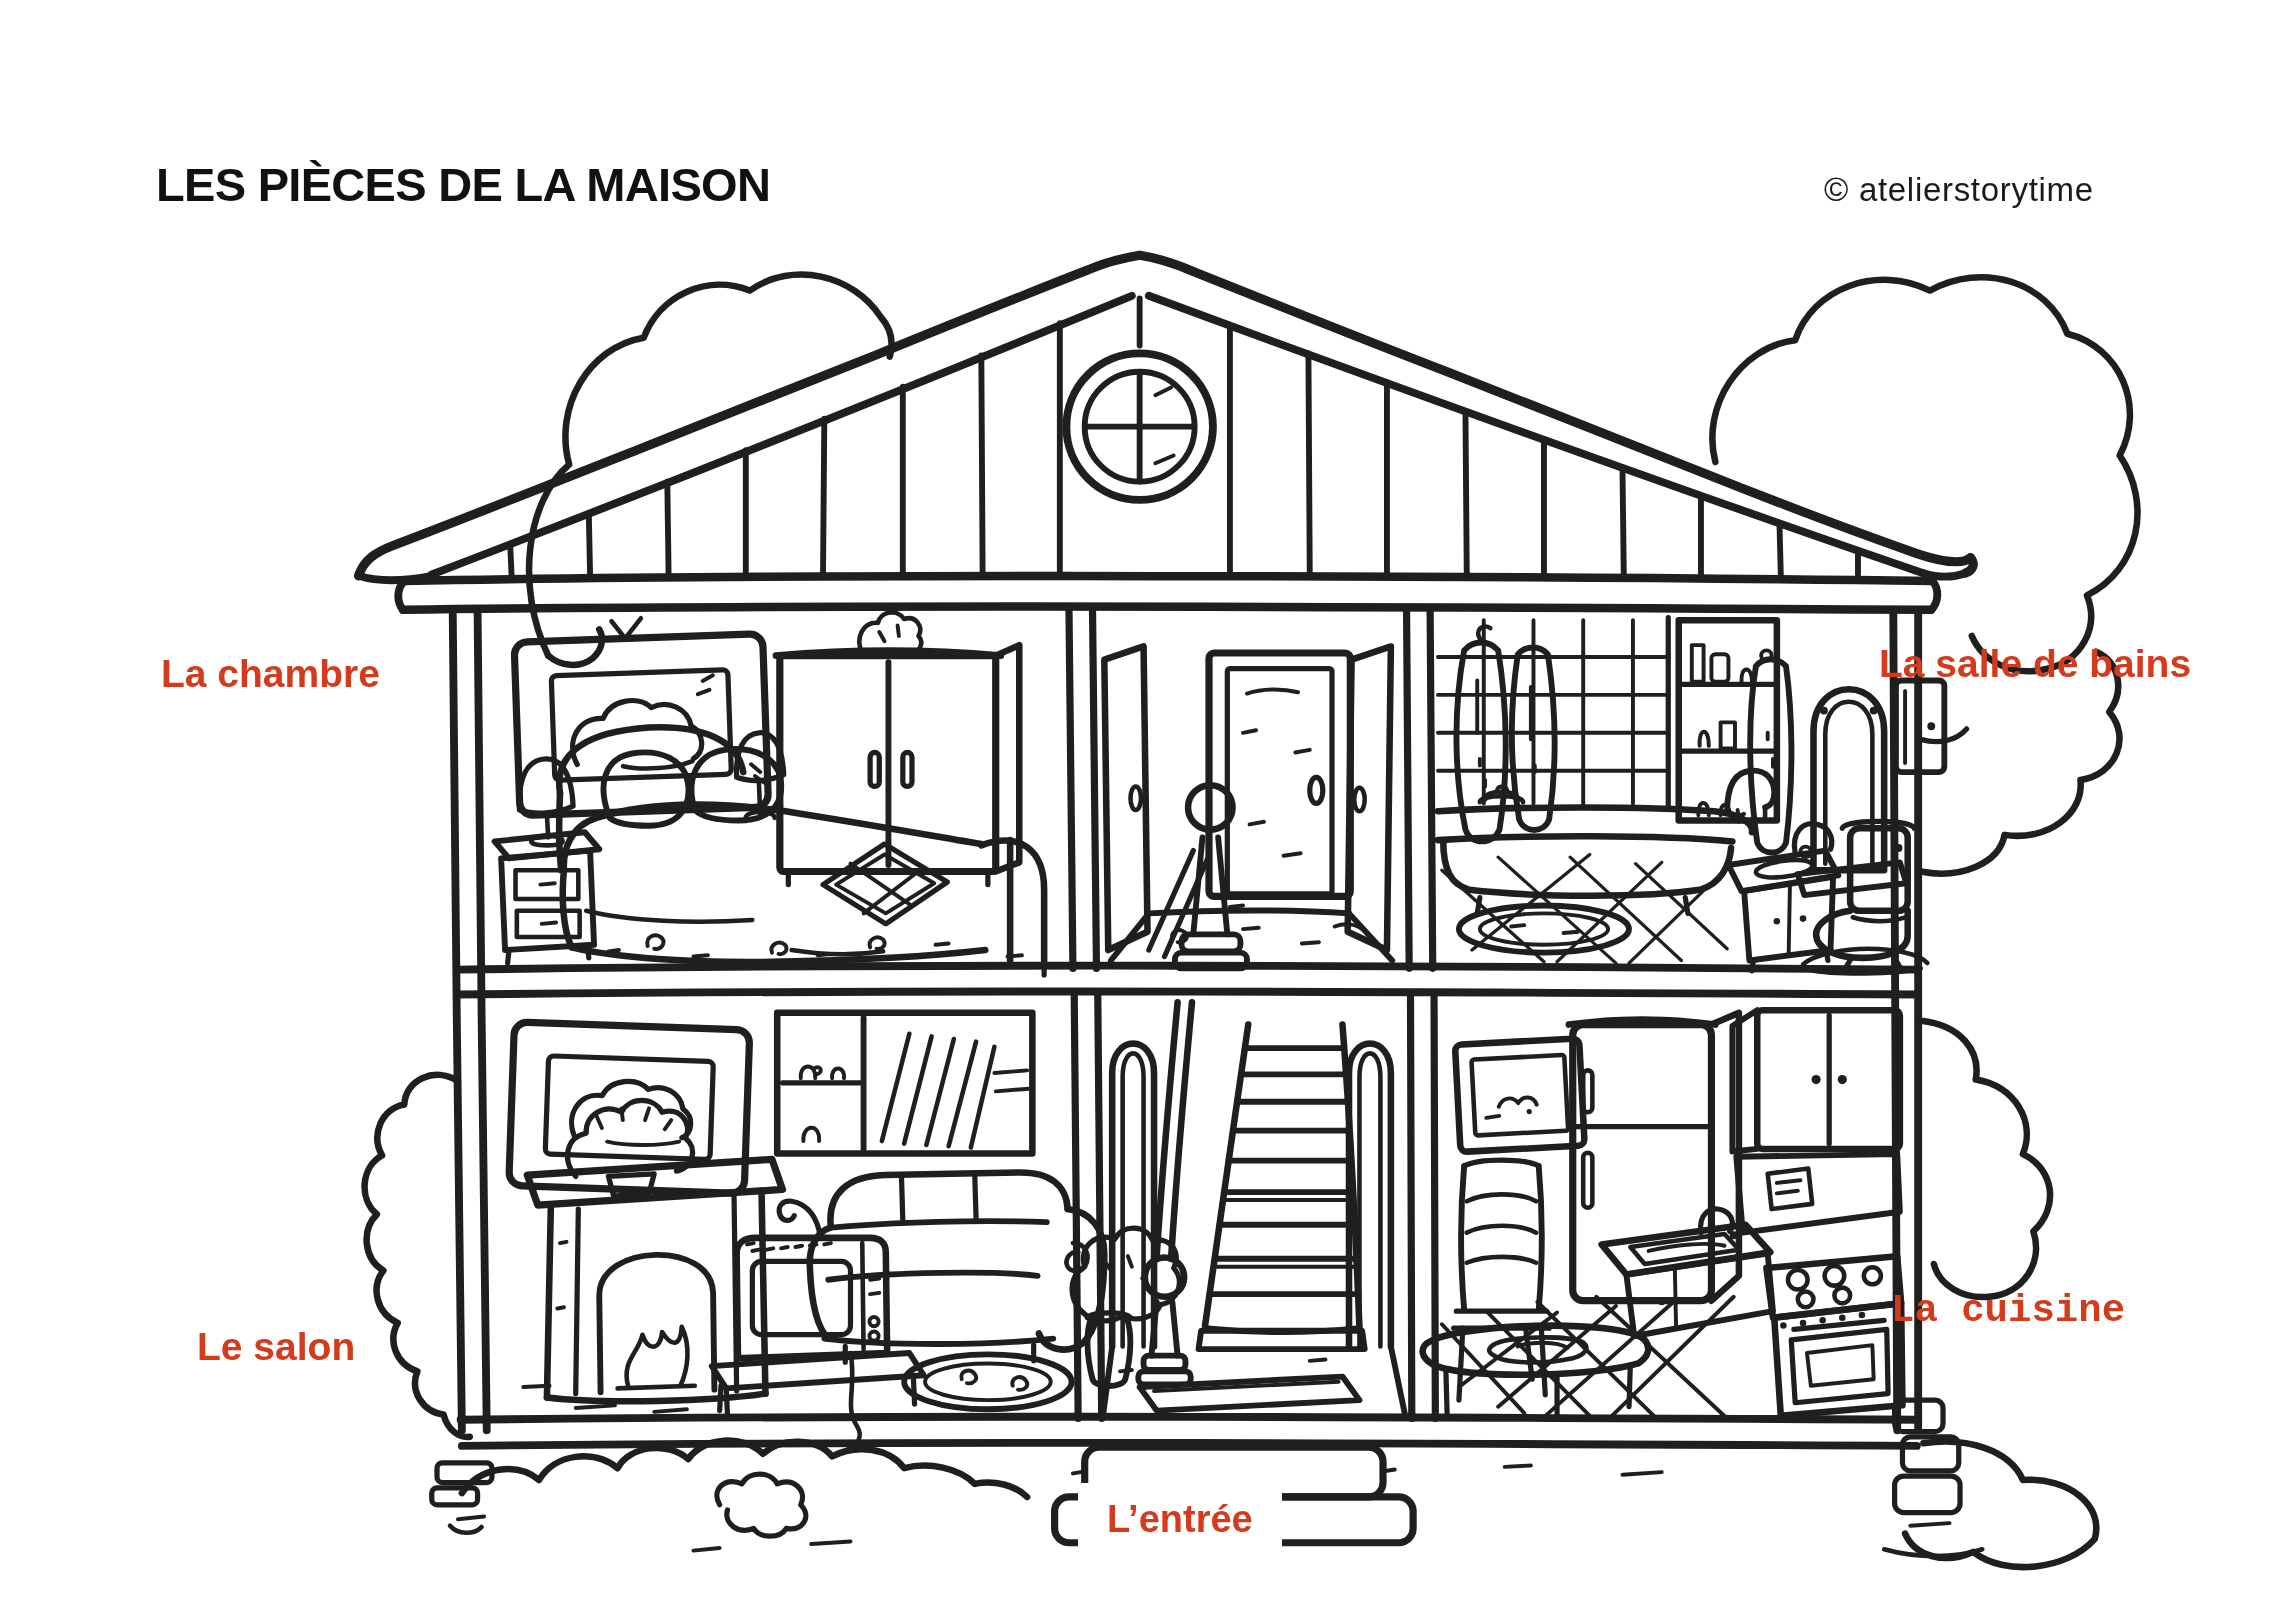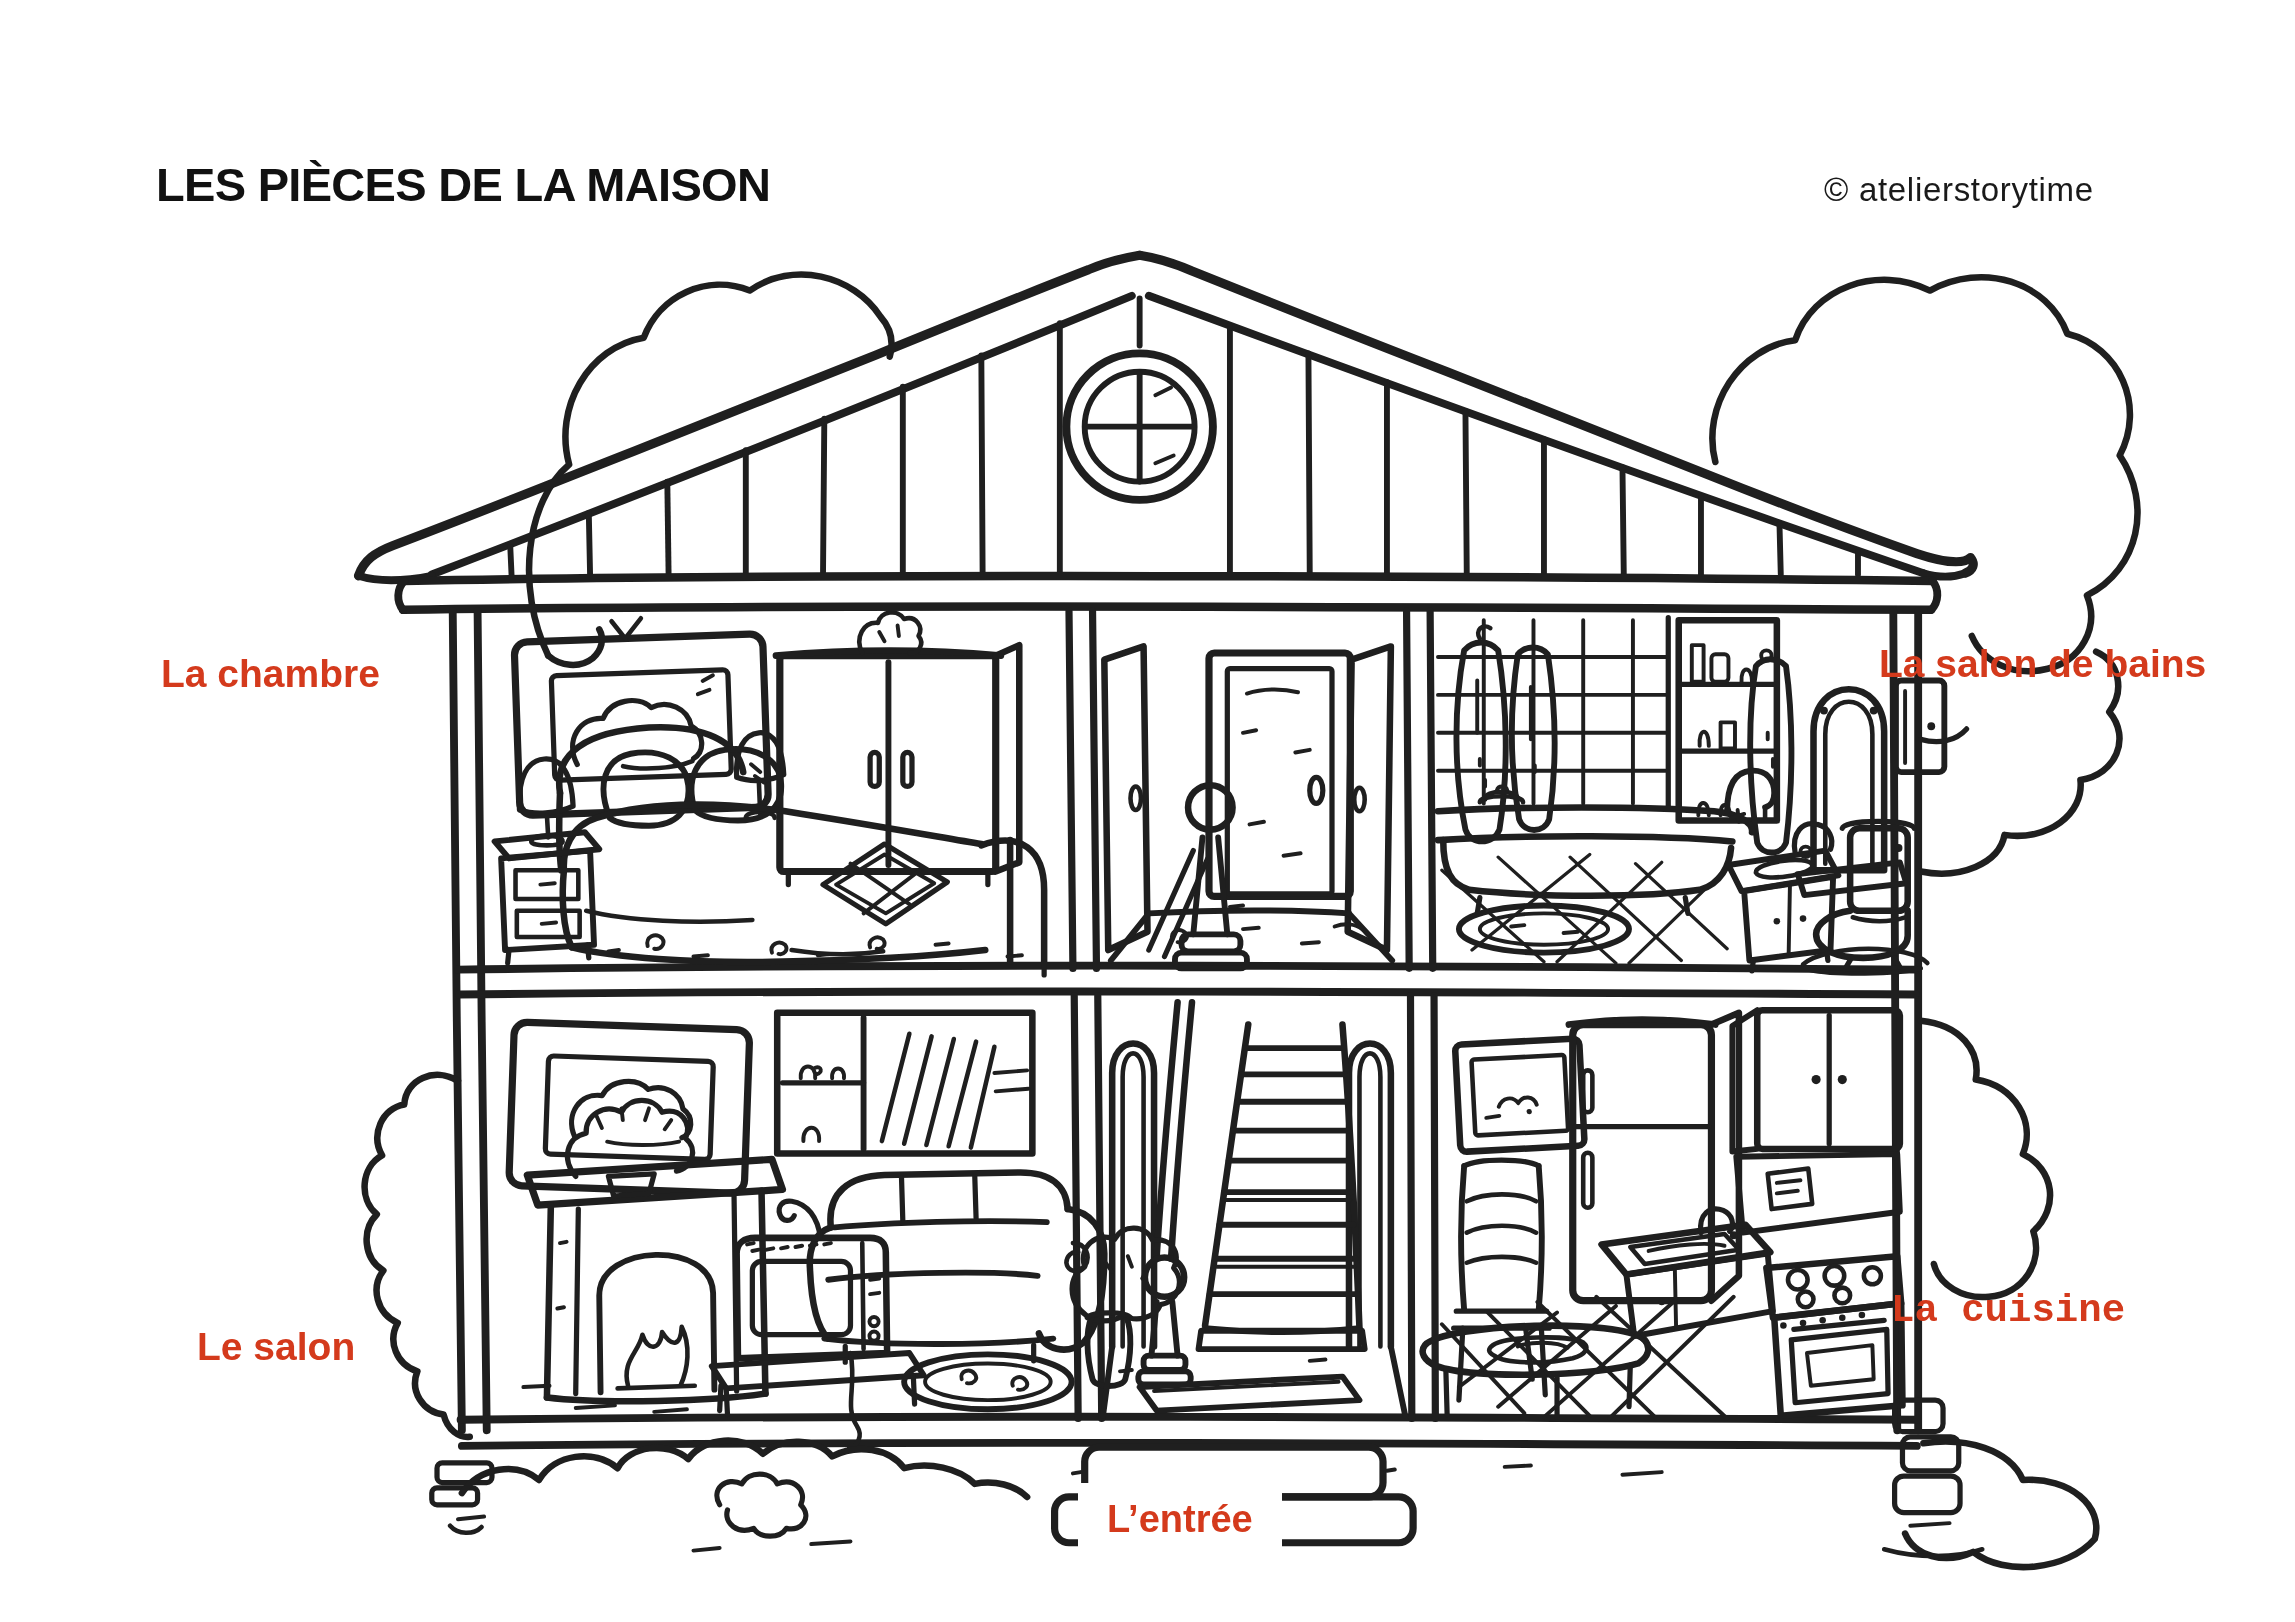--- a/index.html
+++ b/index.html
@@ -536,19 +536,19 @@
         <path class="w6" d="M 2920,2332 L 2980,2328"></path>
         <path class="w7" d="M 2880,2368 C 2930,2382 2990,2382 3030,2368"></path>
       </g>
       <g>
         <path class="w6" d="M 2300,2242 L 2340,2240 M 2480,2254 L 2540,2250"></path>
       </g>
     </g>
   </svg>
 
   <div class="room-label" id="lbl-bedroom">La chambre</div>
-  <div class="room-label" id="lbl-bathroom">La salon de bains</div>
+  <div class="room-label" id="lbl-bathroom">La salle de bains</div>
   <div class="room-label" id="lbl-living">Le salon</div>
   <div class="room-label" id="lbl-kitchen">La cuisine</div>
   <div class="room-label boxed" id="lbl-entrance">L’entrée</div>
 
 </div>
 
 
 </body></html>

